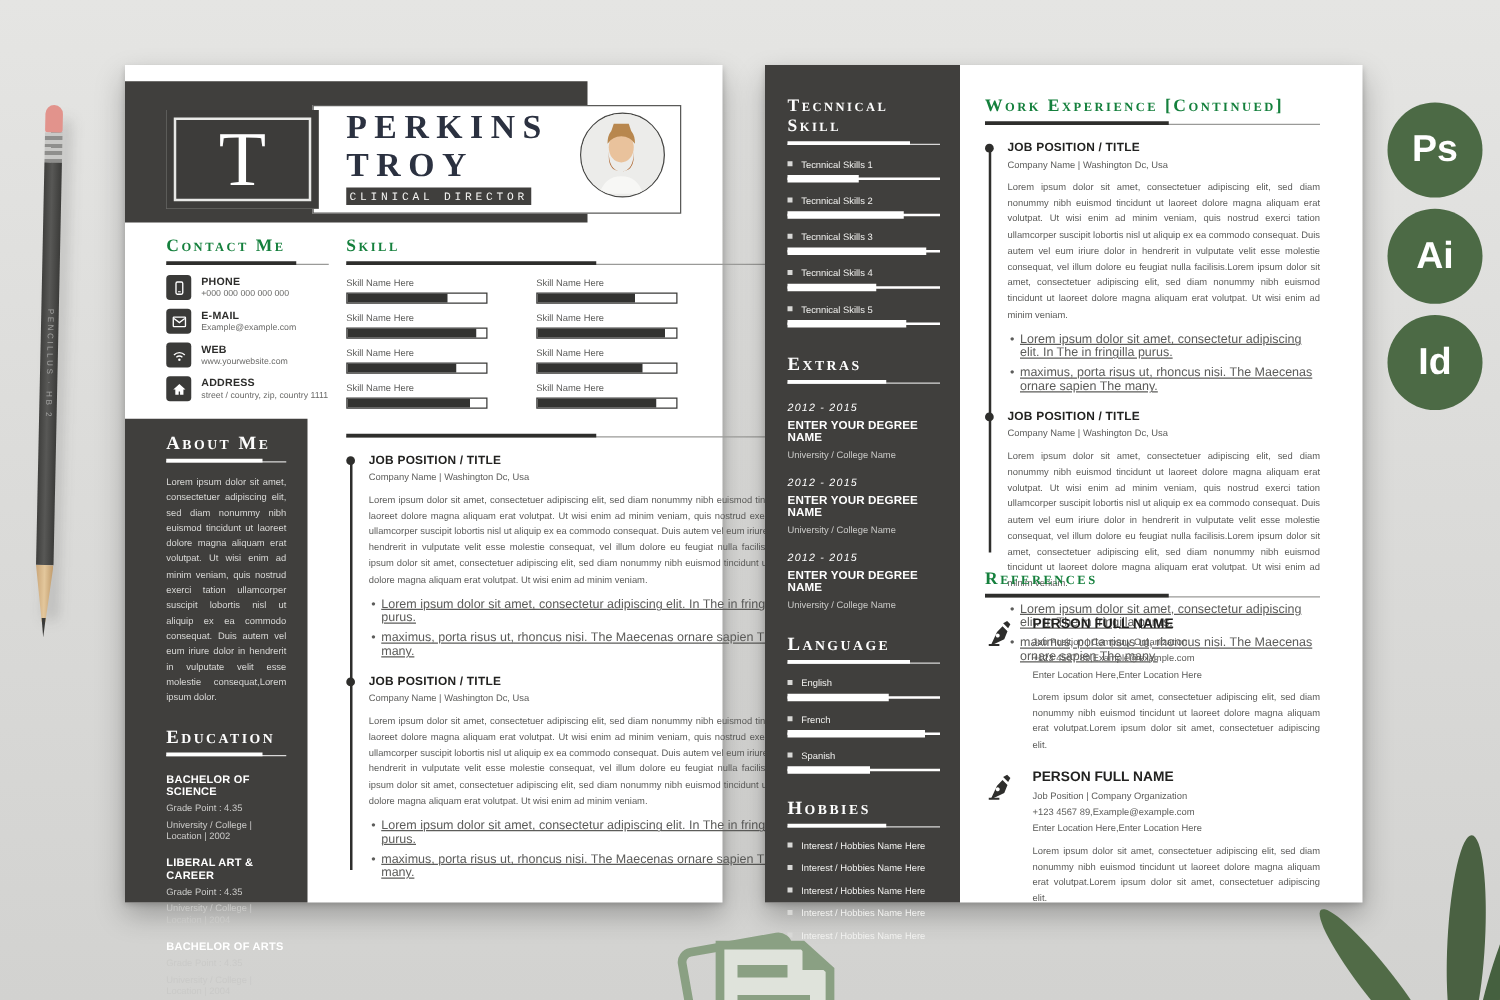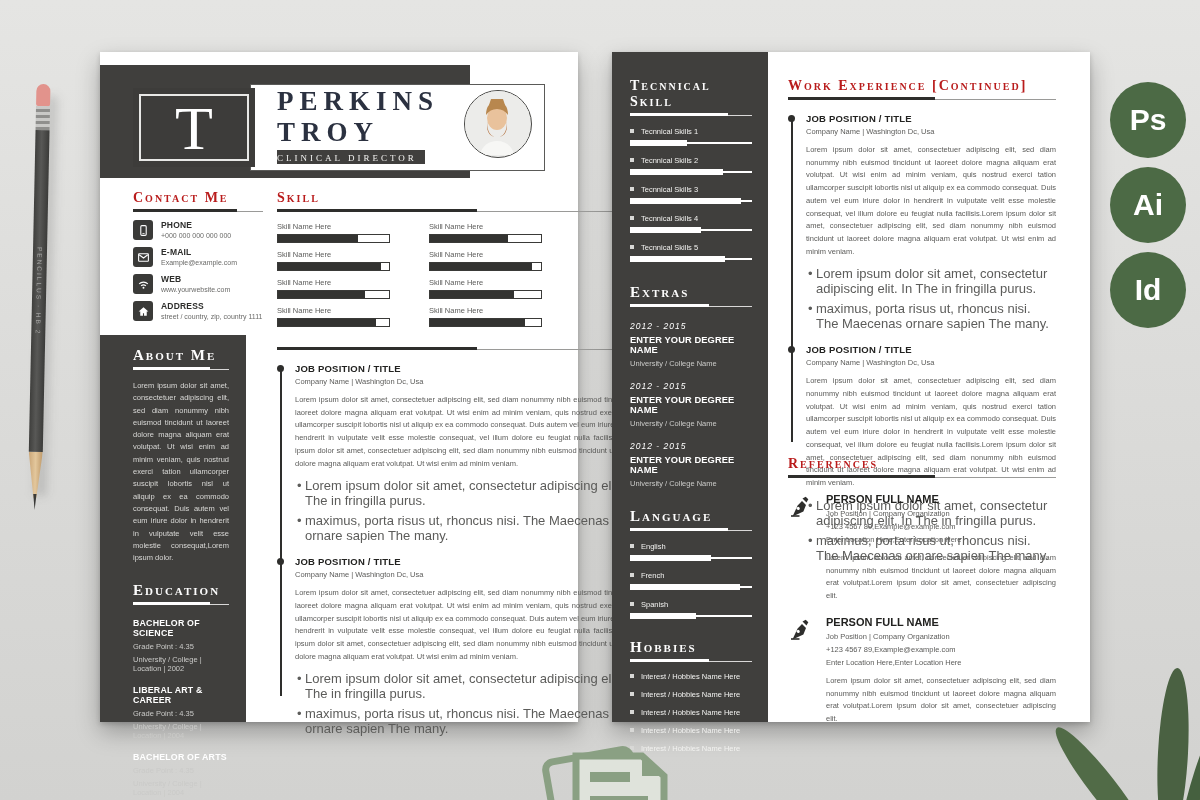--- a/index.html
+++ b/index.html
@@ -8,42 +8,42 @@
     background:linear-gradient(180deg,#e5e5e3 0%,#dcdcda 45%,#d2d2d0 100%);}
 
   
   .page{position:absolute;top:52px;width:478px;height:670px;background:#ffffff;
     box-shadow:0 10px 22px rgba(0,0,0,.28), 0 2px 5px rgba(0,0,0,.18);}
   #page1{left:100px;}
   #page2{left:612px;}
 
   .serifhead{font-family:"Liberation Serif", serif;font-variant:small-caps;color:#2b3140;
     letter-spacing:2px;font-size:16px;font-weight:600;}
-  .serifhead.onwhite{color:#b91c1c;}
+  .serifhead.onwhite{color:#15803d;}
   .serifhead.ondark{color:#fdfdfd;}
 
   .rule{position:relative;height:4px;margin-top:3px;}
   .rule::after{content:'';position:absolute;left:0;top:2px;height:1px;width:100%;background:#9a9a98;}
   .rule::before{content:'';position:absolute;left:0;top:0;height:3px;background:#2e2e2c;z-index:1;}
   .rule.w55::before{width:55%;} .rule.w65::before{width:65%;} .rule.w80::before{width:80%;}
   .rule.white::after{background:rgba(255,255,255,.8);}
   .rule.white::before{background:#ffffff;}
 
   
   .p1-band{position:absolute;left:0;top:13px;width:370px;height:113px;background:#403f3d;}
   .hd-border{position:absolute;left:150px;top:32px;width:293px;height:85px;background:#ffffff;border:1px solid #5a5a58;}
   .tbox{position:absolute;left:33px;top:36px;width:122px;height:79px;background:#3d3c3a;
     box-shadow:inset 0 0 0 6px #3d3c3a, inset 0 0 0 8px #e8e8e6;}
   .tbox span{position:absolute;left:0;right:0;top:2px;text-align:center;
     font-family:"Liberation Serif", serif;font-size:62px;color:#ffffff;line-height:76px;}
   .name{position:absolute;left:177px;top:34px;font-family:"Liberation Serif", serif;
     font-size:27px;letter-spacing:6px;color:#2b3140;line-height:31px;font-weight:600;}
   .jobtitlebar{position:absolute;left:177px;top:98px;width:148px;height:14px;background:#403f3d;
-    color:#f5f5f3;font-family:Liberation Serif, serif;font-size:9px;letter-spacing:3px;
-    line-height:17px;}
+    color:#f5f5f3;font-family:Liberation Mono, monospace;font-size:9px;letter-spacing:3px;
+    text-align:center;line-height:17px;}
   .photo{position:absolute;left:364px;top:38px;width:66px;height:66px;border-radius:50%;
     border:1px solid #474745;background:#ececea;overflow:hidden;}
 
   
   .contact{position:absolute;left:33px;top:138px;width:130px;}
   .c-item{display:flex;margin-top:7px;}
   .c-ic{width:20px;height:20px;background:#3a3a38;border-radius:3px;flex:0 0 20px;
     display:flex;align-items:center;justify-content:center;margin-right:8px;}
   .c-label{font-size:8.5px;font-weight:bold;color:#2e2e2c;letter-spacing:.2px;line-height:10px;}
   .c-value{font-size:7px;color:#6a6a68;line-height:9px;margin-top:1px;}
@@ -89,21 +89,21 @@
   
   .exp{position:absolute;}
   .jobs{position:relative;margin-top:12px;}
   .vline{position:absolute;left:3px;top:7px;width:1.5px;background:#2e2e2c;}
   .job{position:relative;padding-left:18px;margin-bottom:13px;}
   .job::before{content:'';position:absolute;left:0;top:2px;width:7px;height:7px;border-radius:50%;background:#2e2e2c;}
   .j-title{font-size:9.5px;font-weight:bold;color:#222220;letter-spacing:.2px;}
   .j-co{font-size:7.5px;color:#5c5c5a;margin-top:3px;}
   .j-body{font-size:7.5px;color:#5c5c5a;line-height:12.7px;text-align:justify;margin-top:8px;}
   .j-bullets{margin-top:8px;}
-  .j-b{font-size:13px;color:#5c5c5a;margin-top:5px;padding-left:10px;position:relative;}
+  .j-b{font-size:10px;color:#5c5c5a;margin-top:5px;padding-left:10px;position:relative;text-decoration:underline;}
   .j-b::before{content:'•';position:absolute;left:2px;top:0;color:#5c5c5a;}
 
   
   .refs{position:absolute;left:176px;top:404px;width:268px;}
   .ref{display:flex;margin-top:14px;}
   .ref-ic{flex:0 0 26px;margin-right:12px;padding-top:2px;}
   .ref-name{font-size:11px;font-weight:bold;color:#222220;}
   .ref-line{font-size:7.5px;color:#5c5c5a;margin-top:4px;}
   .ref-body{font-size:7.5px;color:#5c5c5a;line-height:12.5px;text-align:justify;margin-top:8px;}
 

